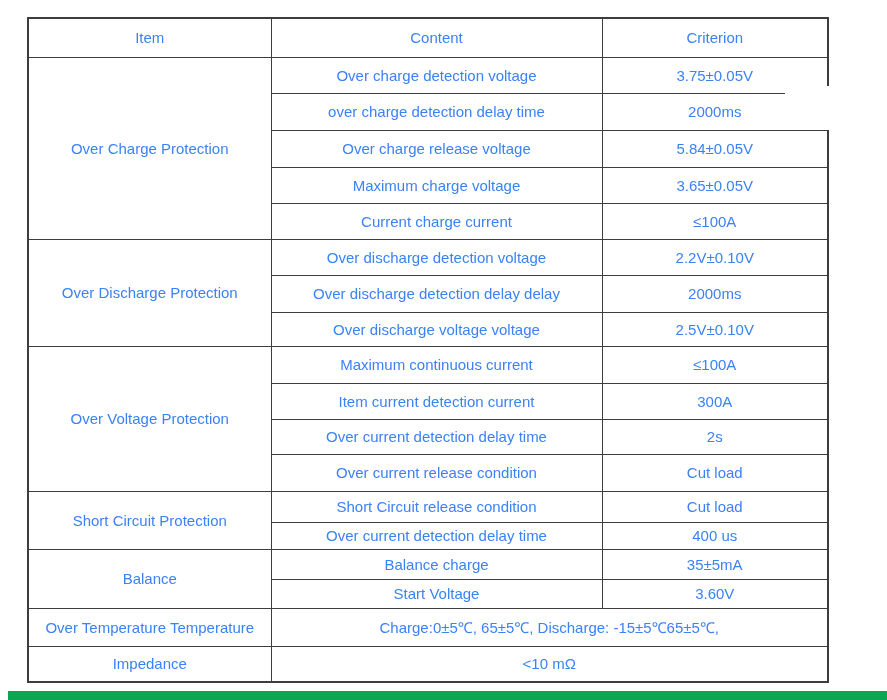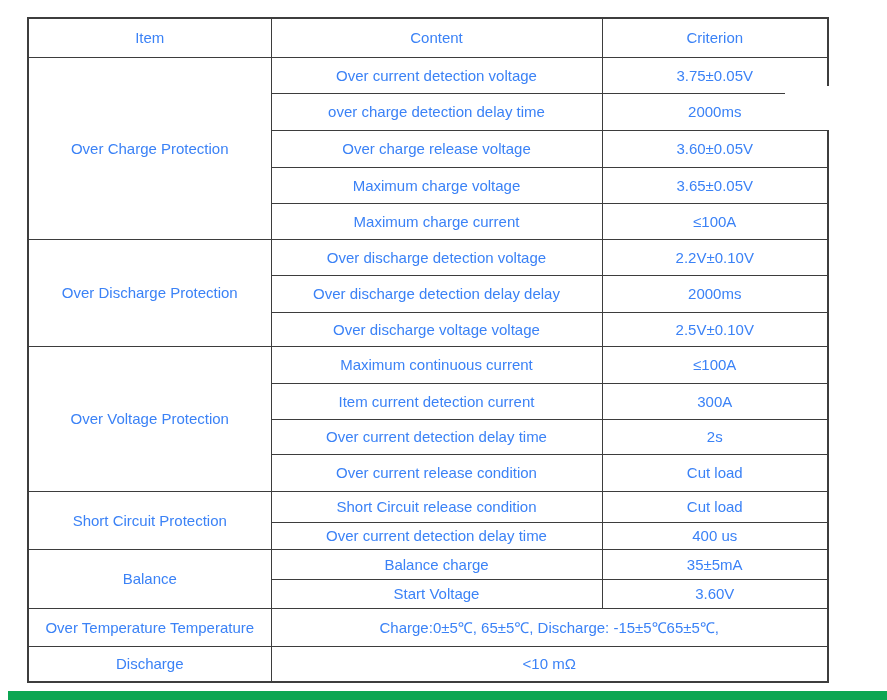--- a/index.html
+++ b/index.html
@@ -63,37 +63,37 @@
 
     <tbody>
         <tr style="height:39px">
       <th class="hdr">Item</th>
       <th class="hdr">Content</th>
       <th class="hdr">Criterion</th>
     </tr>
 
     <tr style="height:36px">
       <td class="item" rowspan="5">Over Charge Protection</td>
-      <td>Over current detection voltage</td>
+      <td>Over charge detection voltage</td>
       <td>3.75±0.05V</td>
     </tr>
     <tr style="height:37px">
       <td>over charge detection delay time</td>
       <td>2000ms</td>
     </tr>
     <tr style="height:37px">
       <td>Over charge release voltage</td>
-      <td>3.60±0.05V</td>
+      <td>5.84±0.05V</td>
     </tr>
     <tr style="height:36px">
       <td>Maximum charge voltage</td>
       <td>3.65±0.05V</td>
     </tr>
     <tr style="height:36px">
-      <td>Maximum charge current</td>
+      <td>Current charge current</td>
       <td class="bold-val">≤100A</td>
     </tr>
 
     <tr style="height:36px">
       <td class="item" rowspan="3">Over Discharge Protection</td>
       <td>Over discharge detection voltage</td>
       <td>2.2V±0.10V</td>
     </tr>
     <tr style="height:37px">
       <td>Over discharge detection delay delay</td>
@@ -141,21 +141,21 @@
       <td>Start Voltage</td>
       <td>3.60V</td>
     </tr>
 
     <tr style="height:38px">
       <td class="item">Over Temperature Temperature</td>
       <td colspan="2">Charge:0±5℃, 65±5℃, Discharge: -15±5℃65±5℃,</td>
     </tr>
 
     <tr style="height:36px">
-      <td class="item">Discharge</td>
+      <td class="item">Impedance</td>
       <td colspan="2">&lt;10 mΩ</td>
     </tr>
   </tbody>
     </table>
 
   <div class="notch"></div>
 
   <div class="green-bar" style="background: rgb(12, 166, 83);"></div>
 
 </div>

